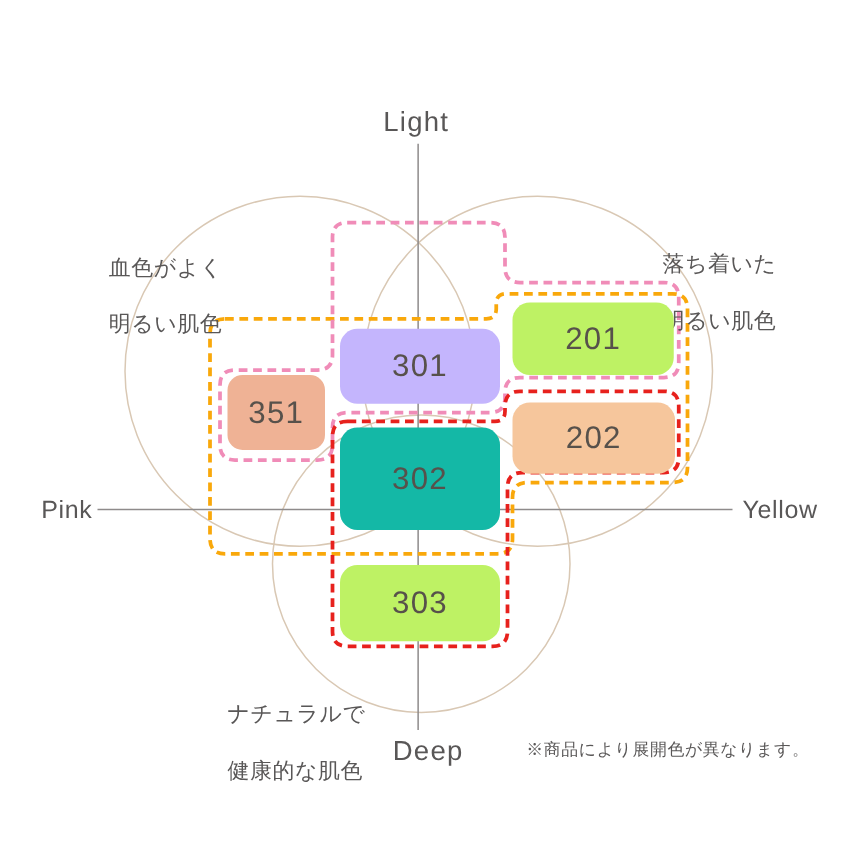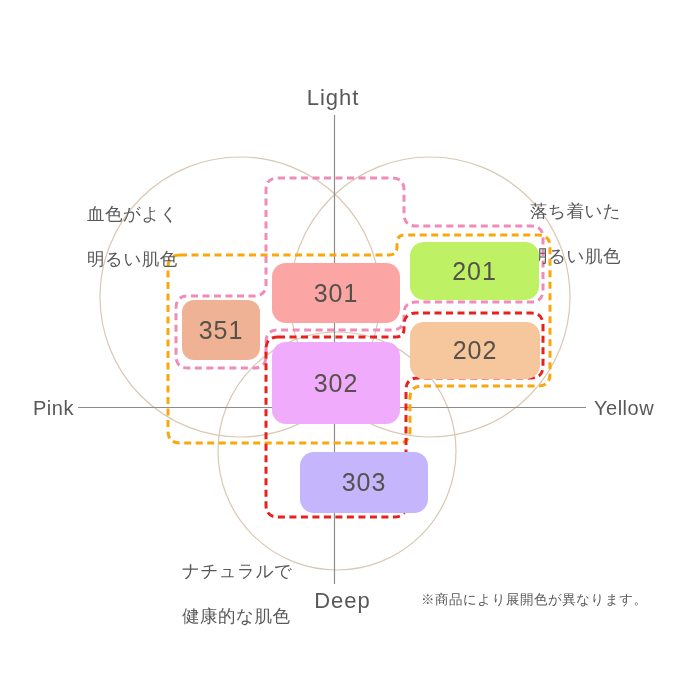--- a/index.html
+++ b/index.html
@@ -65,27 +65,27 @@
   </div>
   <div class="ann" style="left:530px;top:177px;text-align:center;">
     <div>落ち着いた</div>
     <div>明るい肌色</div>
   </div>
   <div class="ann" style="left:182px;top:537px;">
     <div>ナチュラルで</div>
     <div>健康的な肌色</div>
   </div>
 
-  <div class="swatch" style="left: 272px; top: 263px; width: 128px; height: 60px; background: #fca5a5;">
+  <div class="swatch" style="left: 272px; top: 263px; width: 128px; height: 60px; background: #c4b5fd;">
     <span class="code">301</span>
   </div>
-  <div class="swatch" style="left: 272px; top: 342px; width: 128px; height: 82px; background: #f0abfc;">
+  <div class="swatch" style="left: 272px; top: 342px; width: 128px; height: 82px; background: #14b8a6;">
     <span class="code">302</span>
   </div>
-  <div class="swatch" style="left: 272px; top: 452px; width: 128px; height: 61px; background: #c4b5fd; margin-left: 28px;">
+  <div class="swatch" style="left: 272px; top: 452px; width: 128px; height: 61px; background: #bef264;">
     <span class="code">303</span>
   </div>
   <div class="swatch" style="left: 182px; top: 300px; width: 78px; height: 60px; border-radius: 12px; background: rgb(239, 178, 149);">
     <span class="code">351</span>
   </div>
   <div class="swatch" style="left: 410px; top: 242px; width: 129px; height: 58px; background: #bef264;">
     <span class="code">201</span>
   </div>
   <div class="swatch" style="left: 410px; top: 322px; width: 130px; height: 57px; background: rgb(246, 198, 156);">
     <span class="code">202</span>

